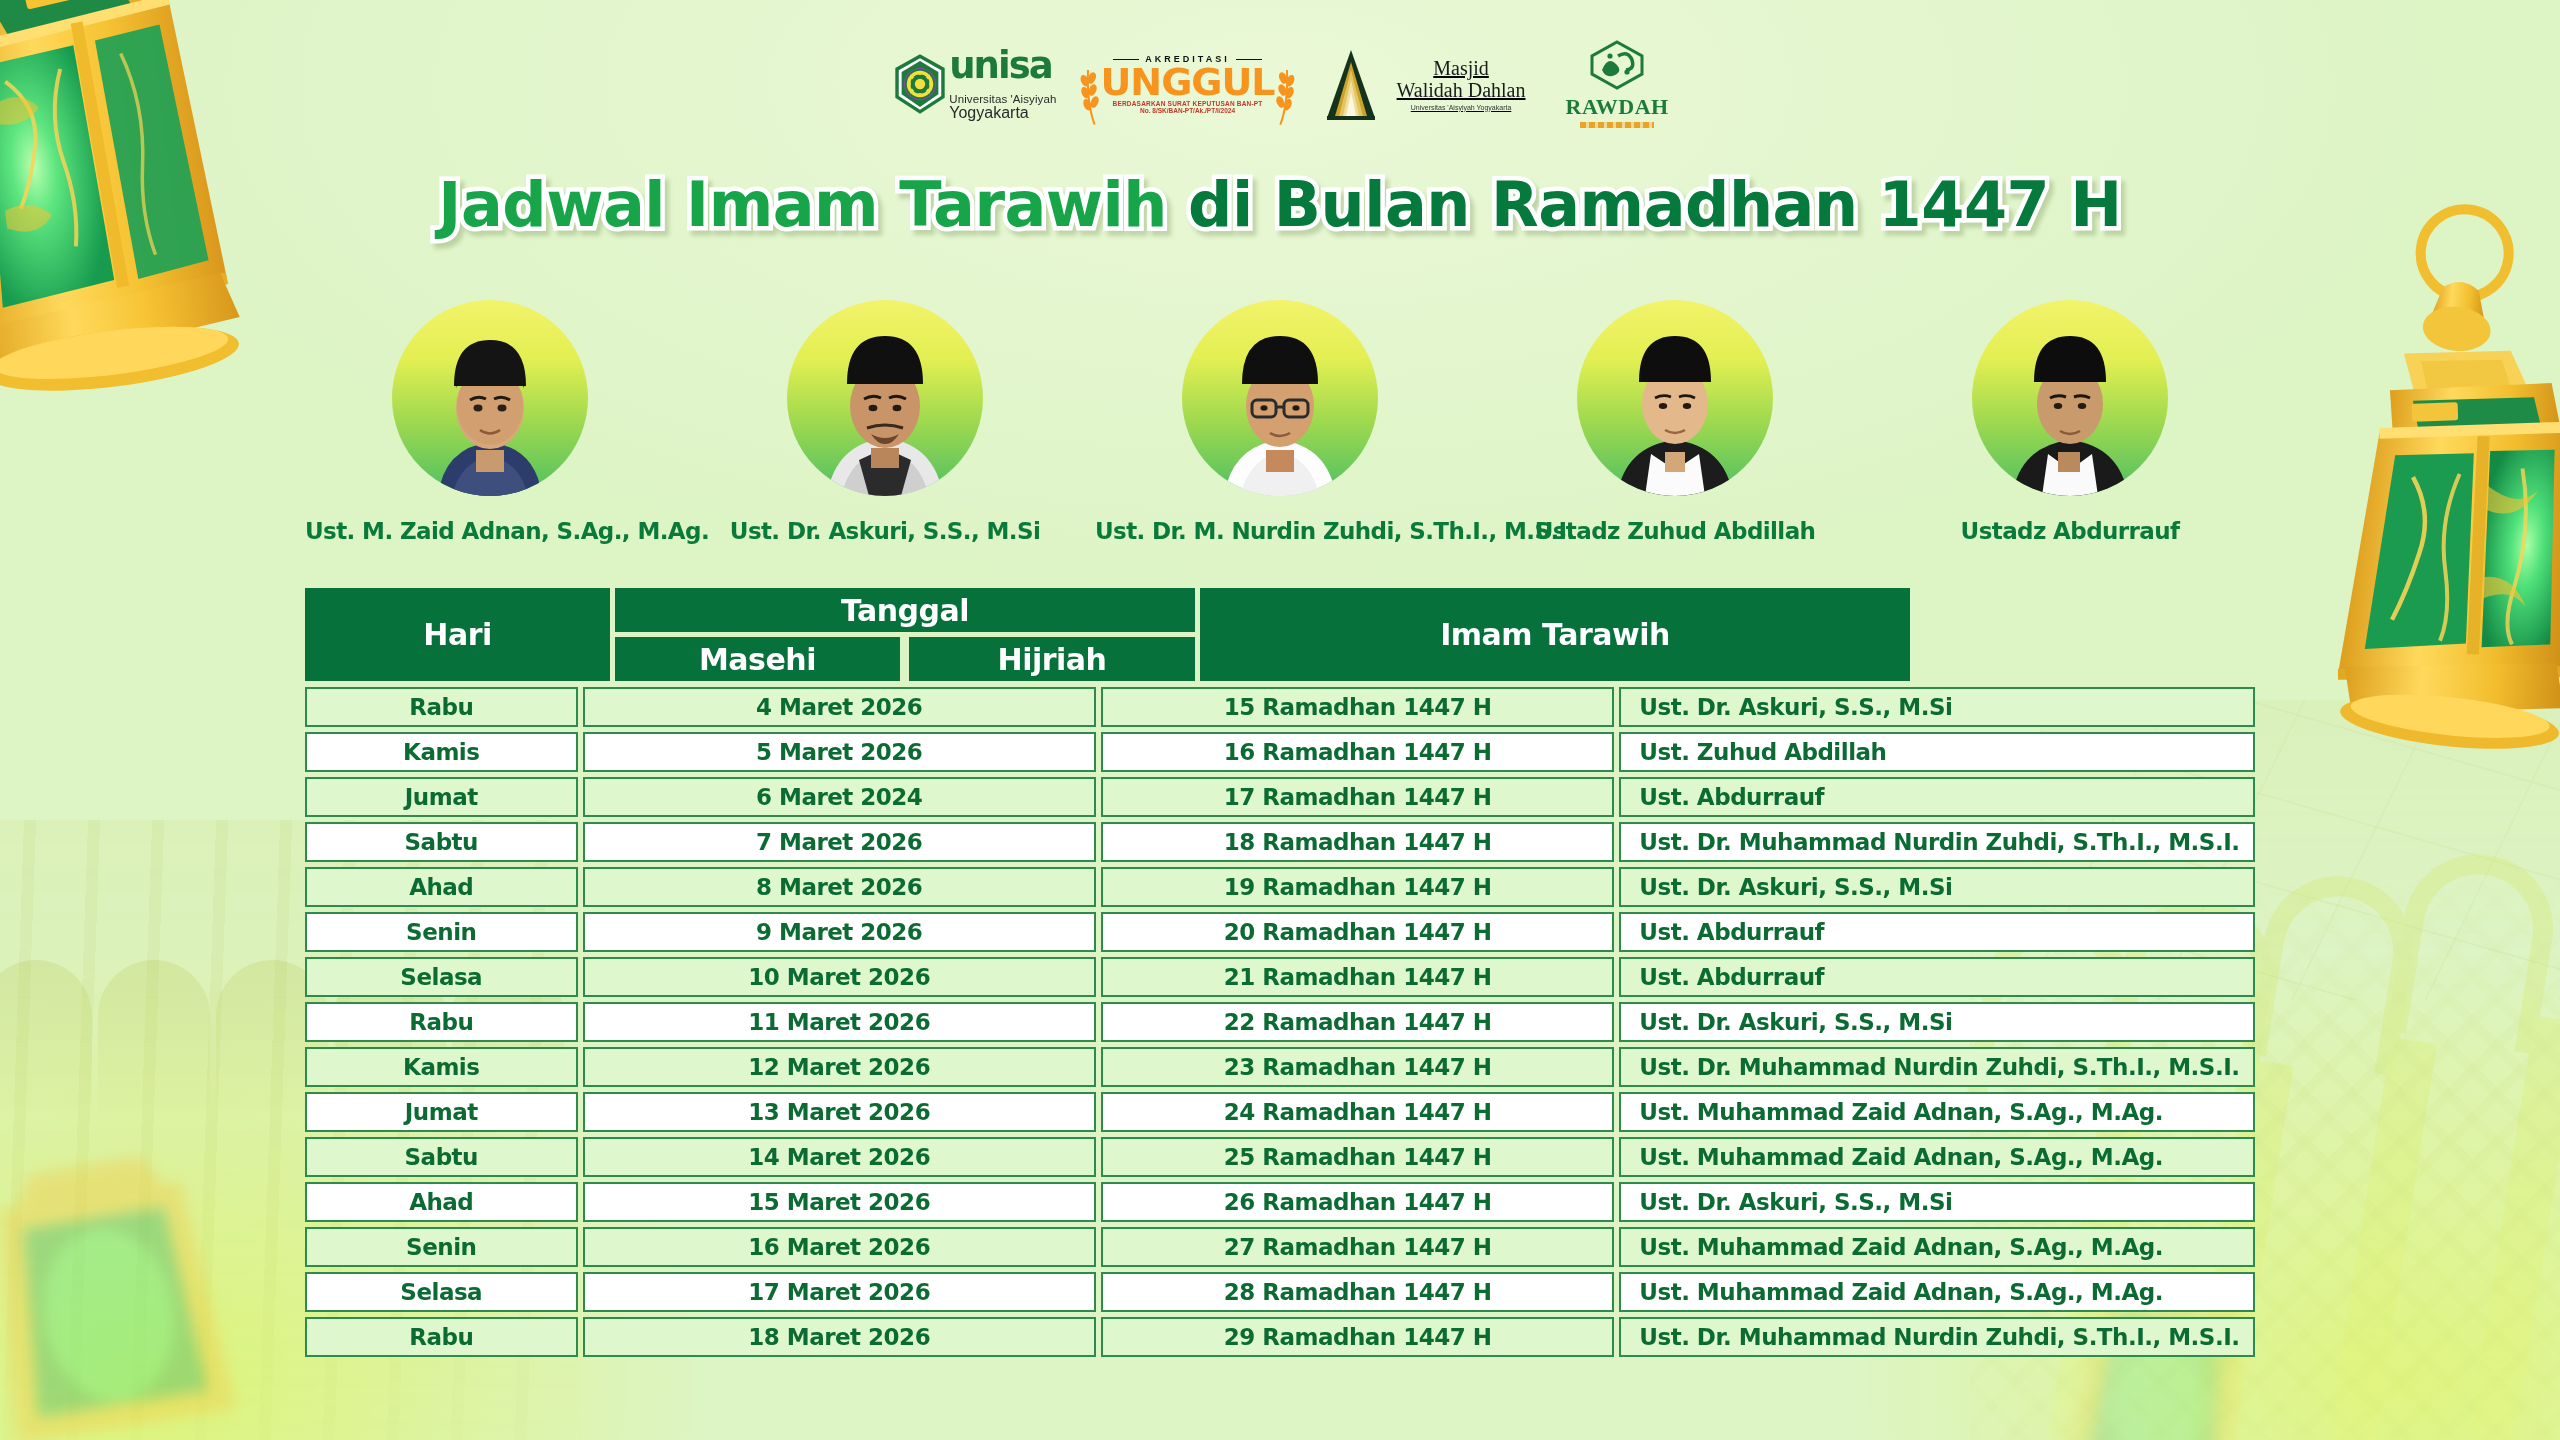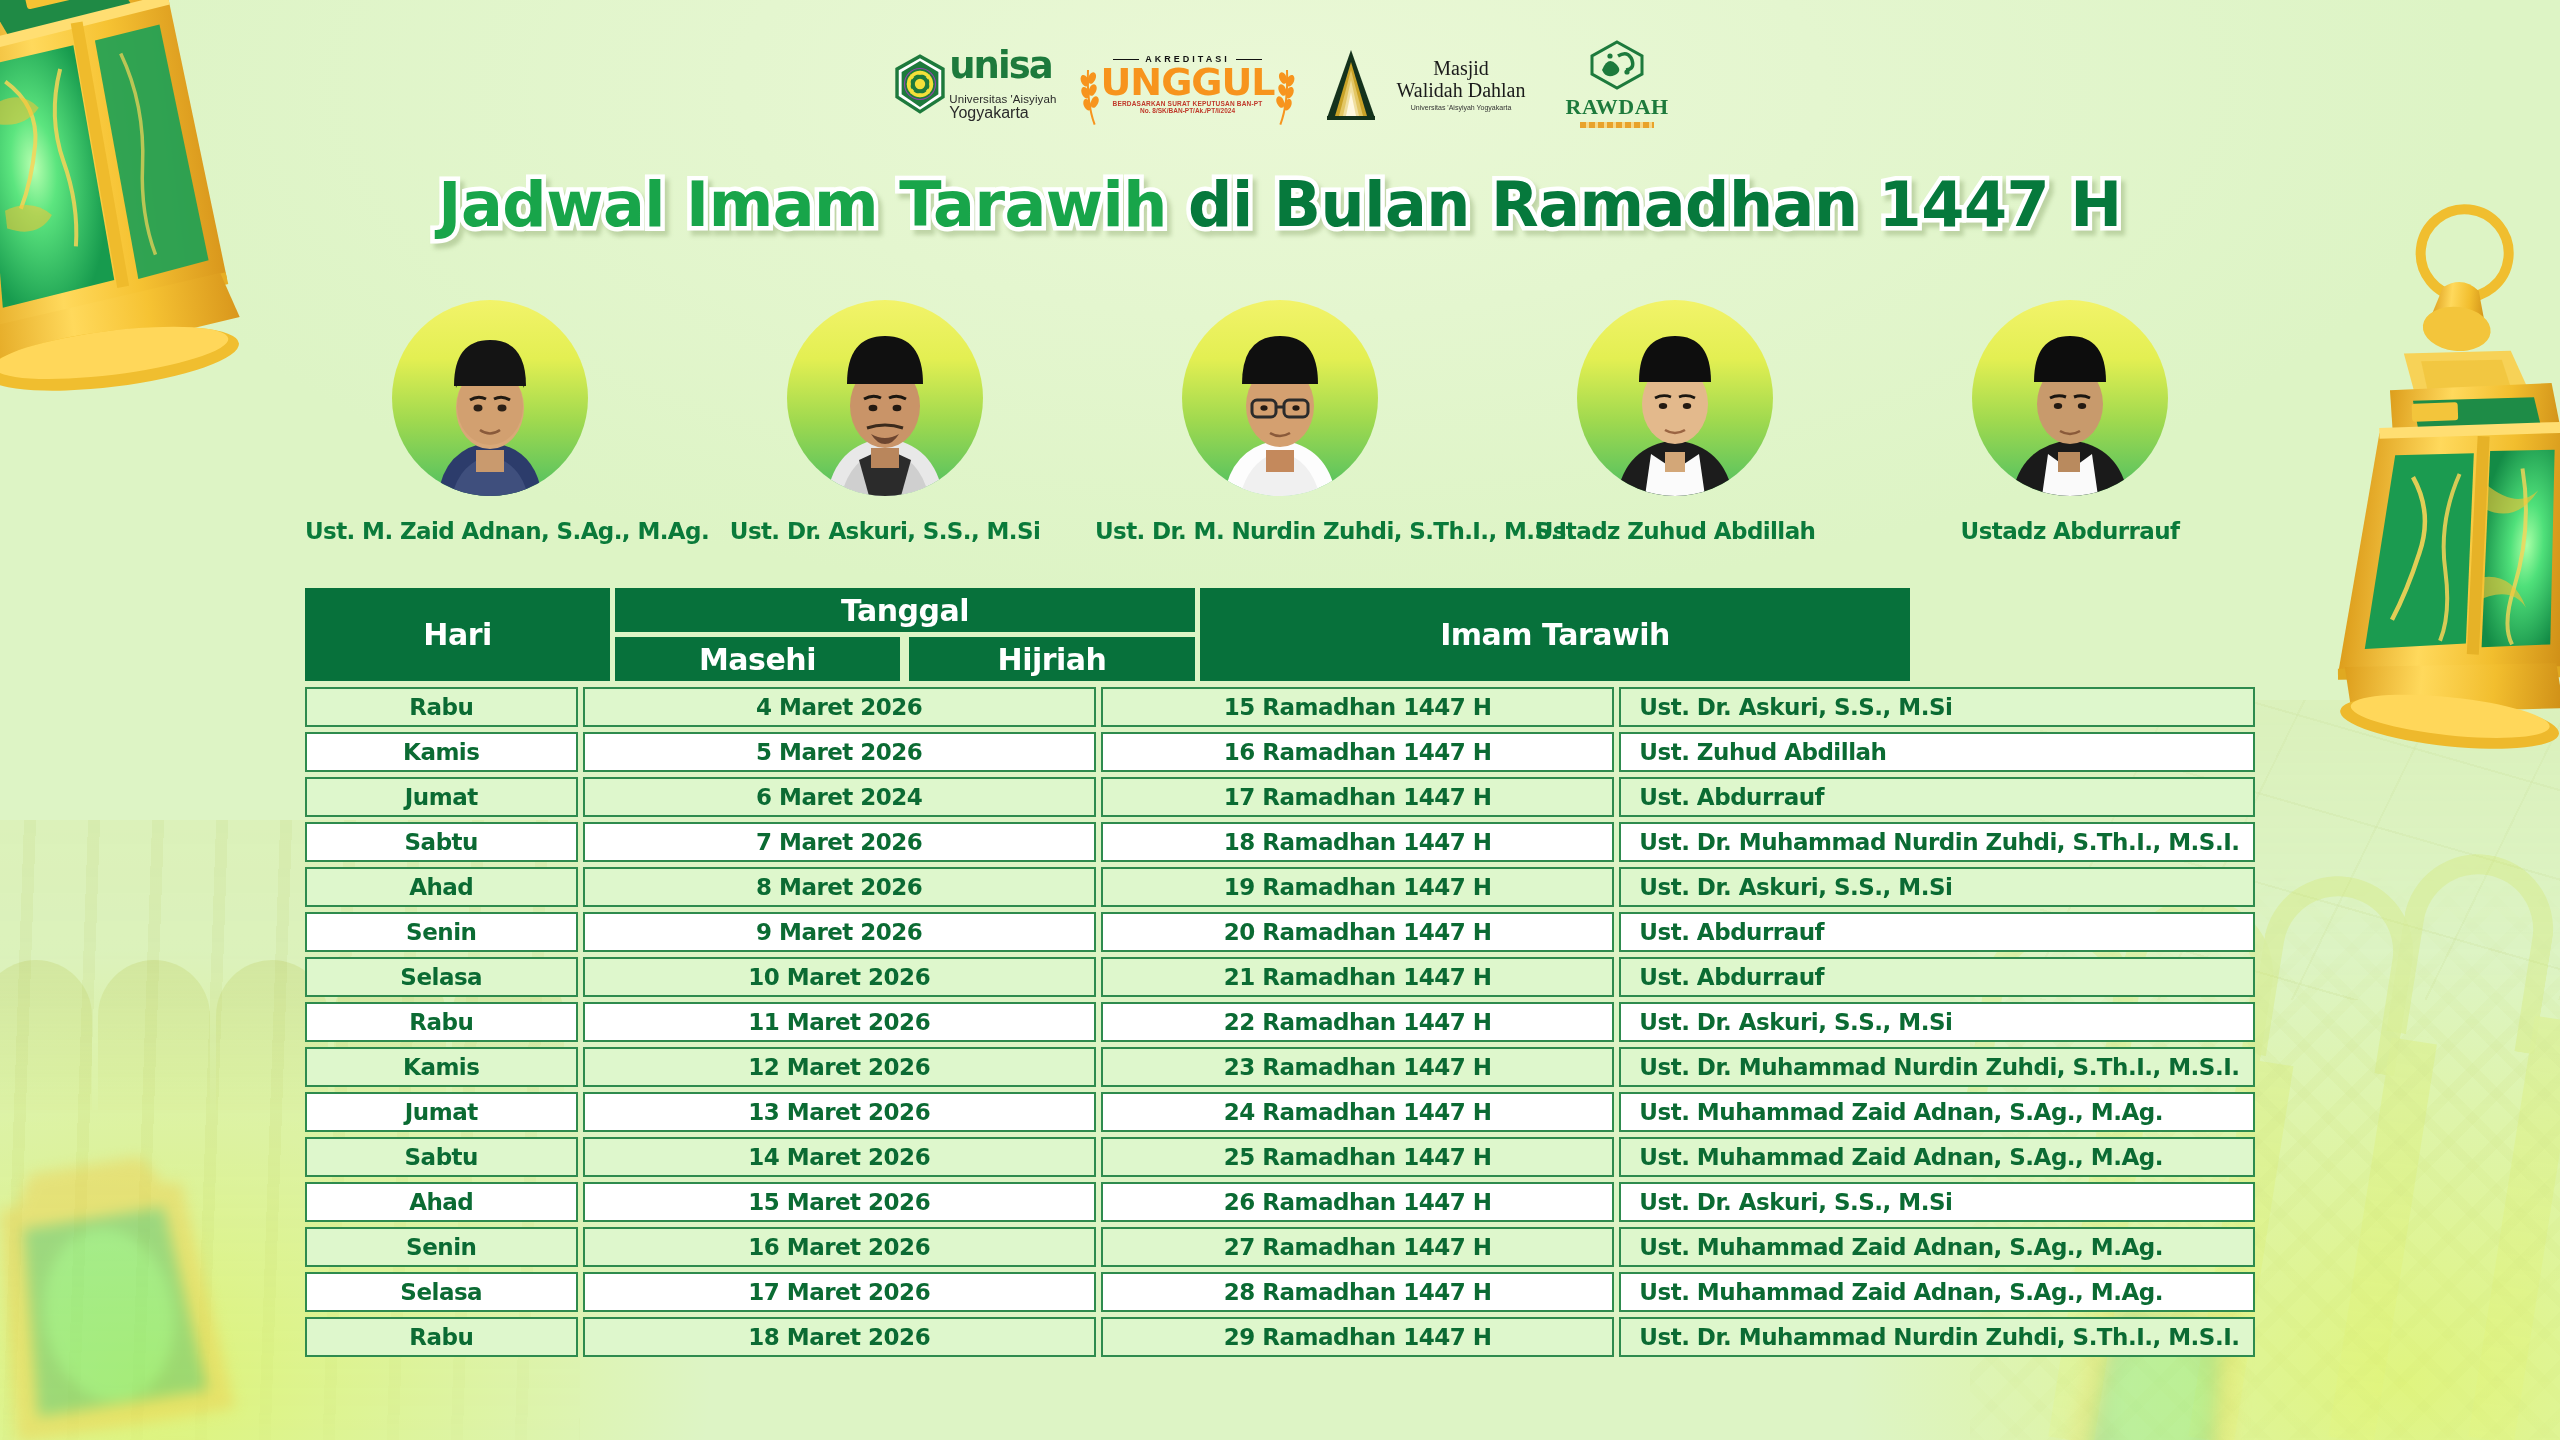--- a/index.html
+++ b/index.html
@@ -89,21 +89,21 @@
   .unggul { text-align:center; position:relative; padding:0 4px;flex-direction:column; }
   .unggul .akred { font-size:9px; letter-spacing:3px; color:#111; font-weight:bold; }
   .unggul .akred-line { display:inline-block; width:26px; height:1.5px; background:#111; vertical-align:middle; margin:0 6px; }
   .unggul .big { font-size:38px; font-weight:bold; color:#F7941D; letter-spacing:-1px; line-height:.95; font-family:"DejaVu Sans", sans-serif; }
   .unggul .sk1 { font-size:6.5px; color:#C0392B; font-weight:bold; letter-spacing:.2px; }
   .unggul .sk2 { font-size:6.5px; color:#C0392B; font-weight:bold; }
   .wheat { position:absolute; top:12px; width:20px; height:60px; }
   .wheat.l { left:-16px; }
   .wheat.r { right:-16px; }
 
-  .masjid-logo { display:flex; align-items:center; gap:14px; }
+  .masjid-logo { display:flex; align-items:center; gap:14px;text-decoration:underline; }
   .masjid-text { text-align:center; line-height:1.1; }
   .masjid-text .l1 { font-family:"Liberation Serif", serif; font-size:20px; color:#1a1a1a; }
   .masjid-text .l2 { font-family:"Liberation Serif", serif; font-size:20px; color:#1a1a1a; }
   .masjid-text .l3 { font-size:7px; color:#333; margin-top:3px; }
 
   .rawdah { text-align:center; }
   .rawdah .word { font-family:"Liberation Serif", serif; font-size:22px; font-weight:bold; color:#1d7a3c; letter-spacing:.5px; }
   .rawdah .bar { width:74px; height:6px; margin:2px auto 0;
     background:repeating-linear-gradient(90deg,#E8A32B 0 6px,#F5D98A 6px 9px); }
 

